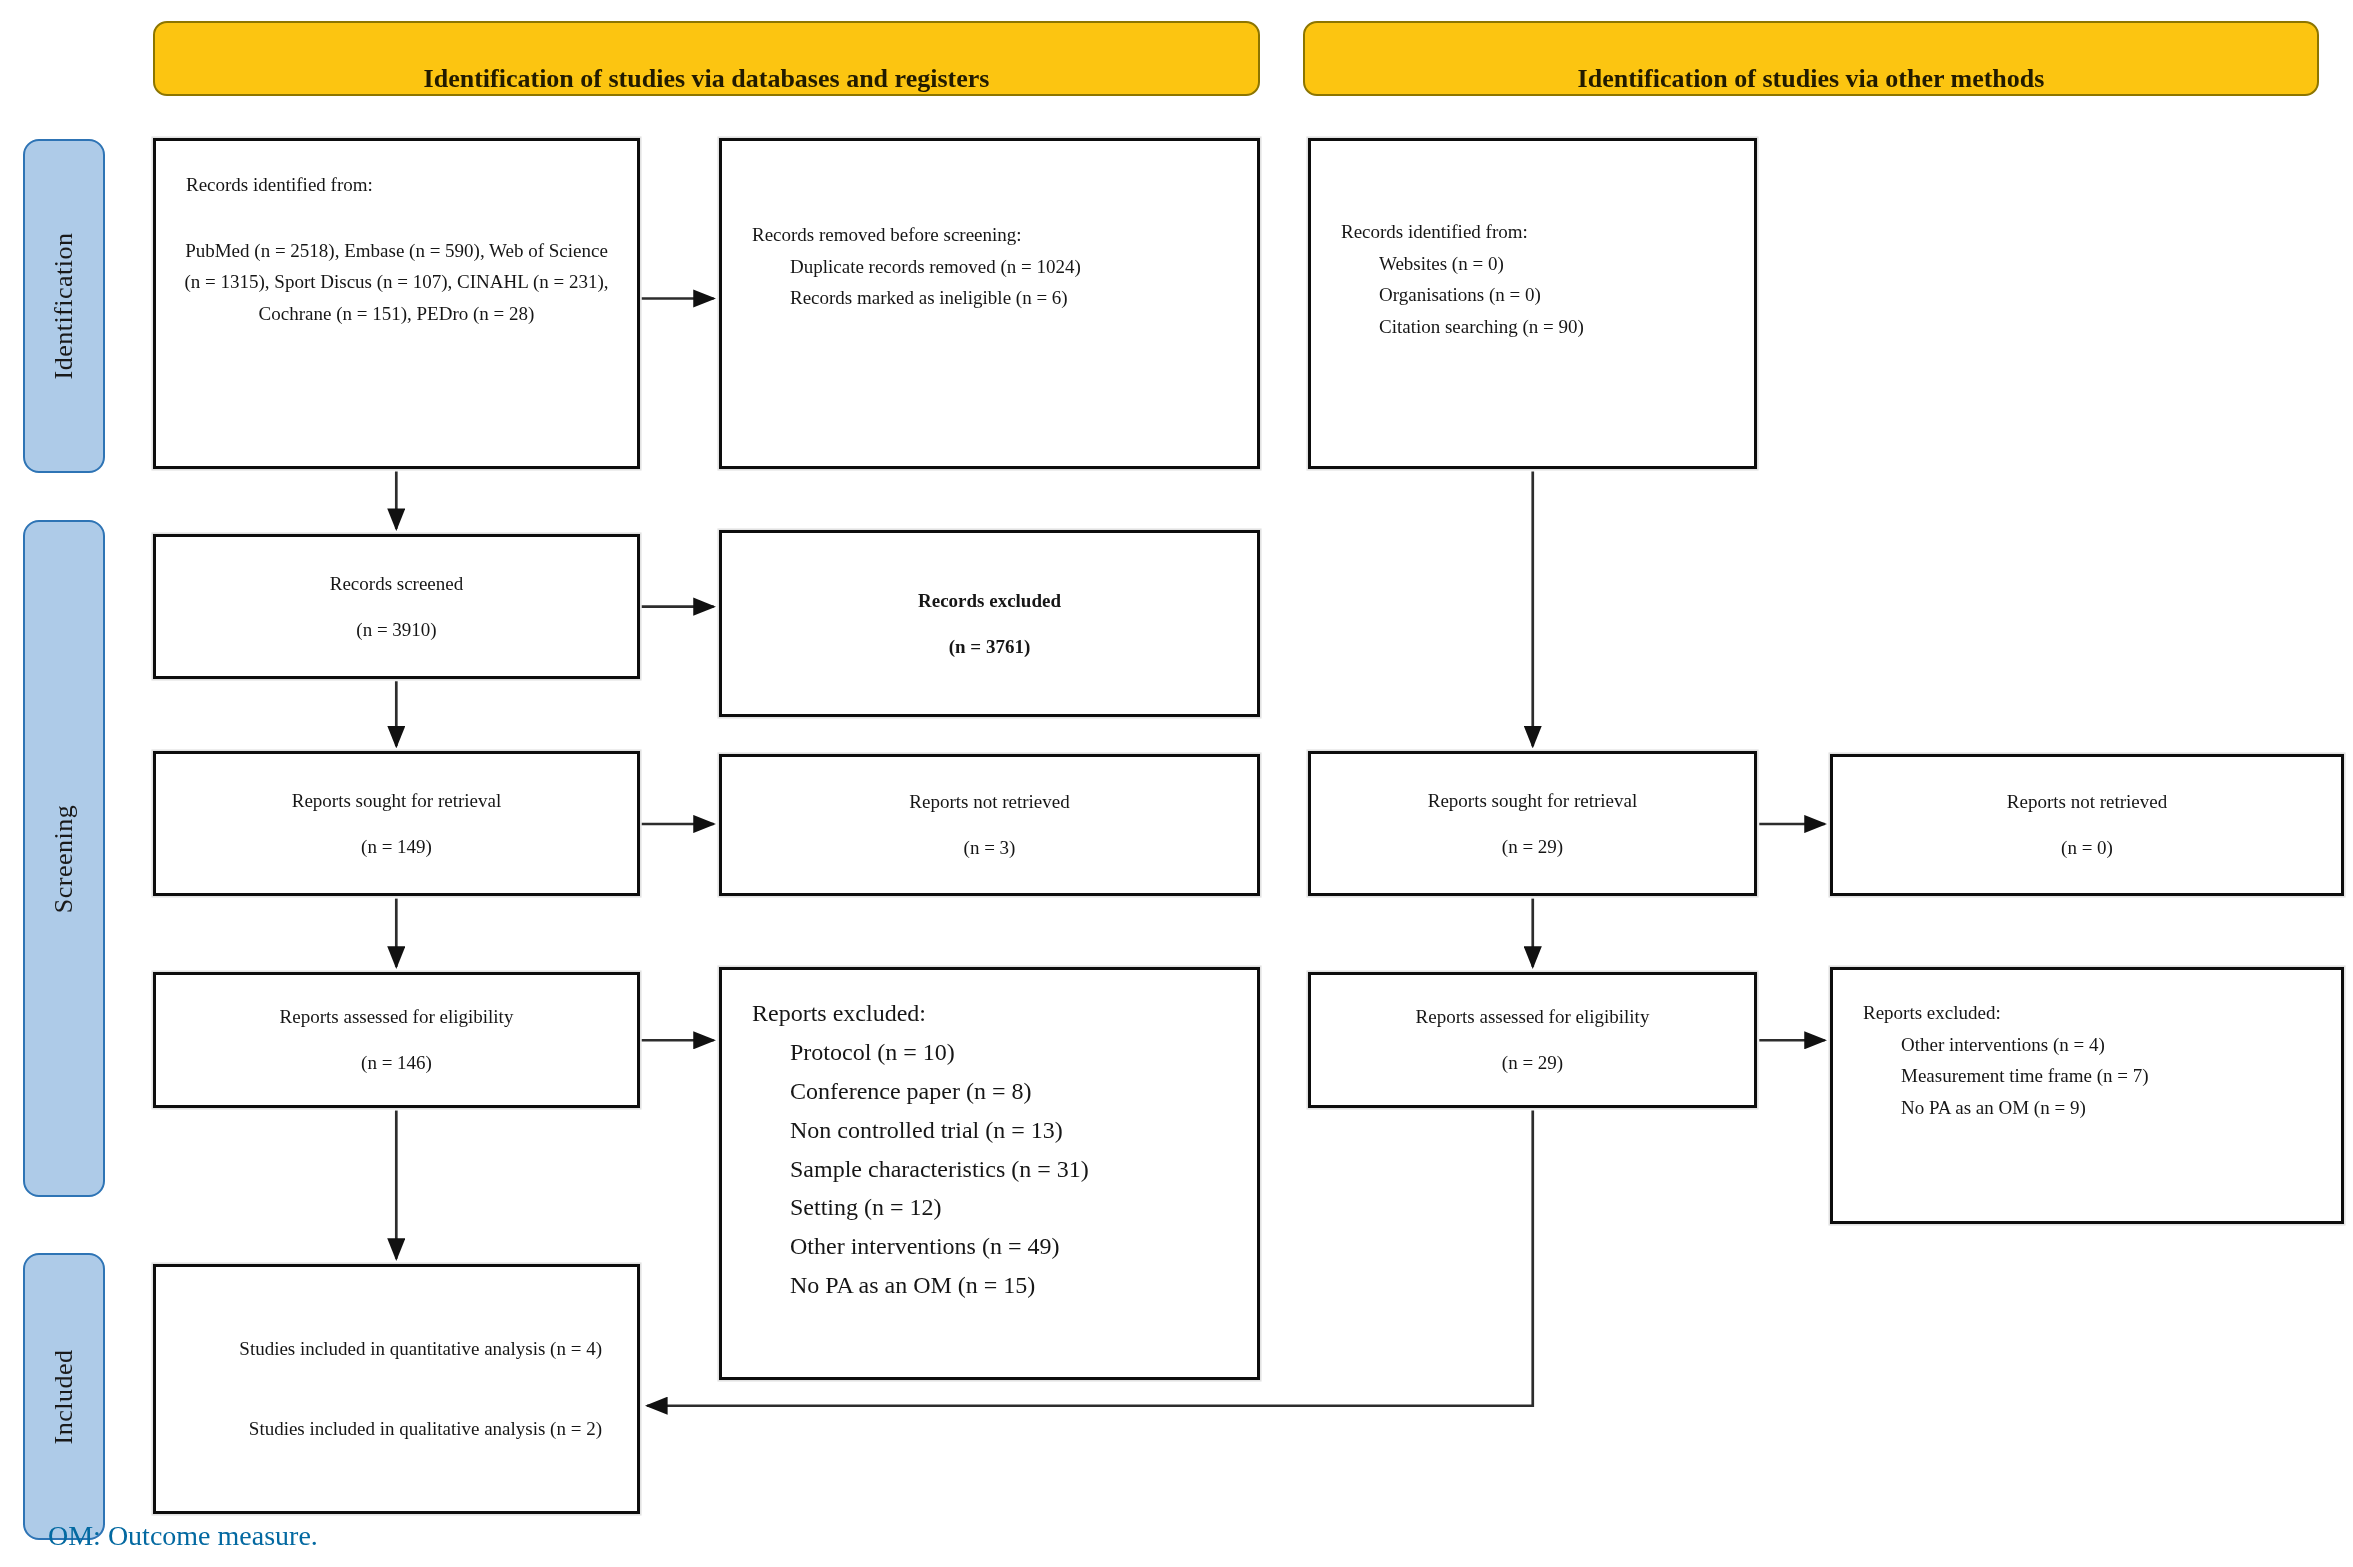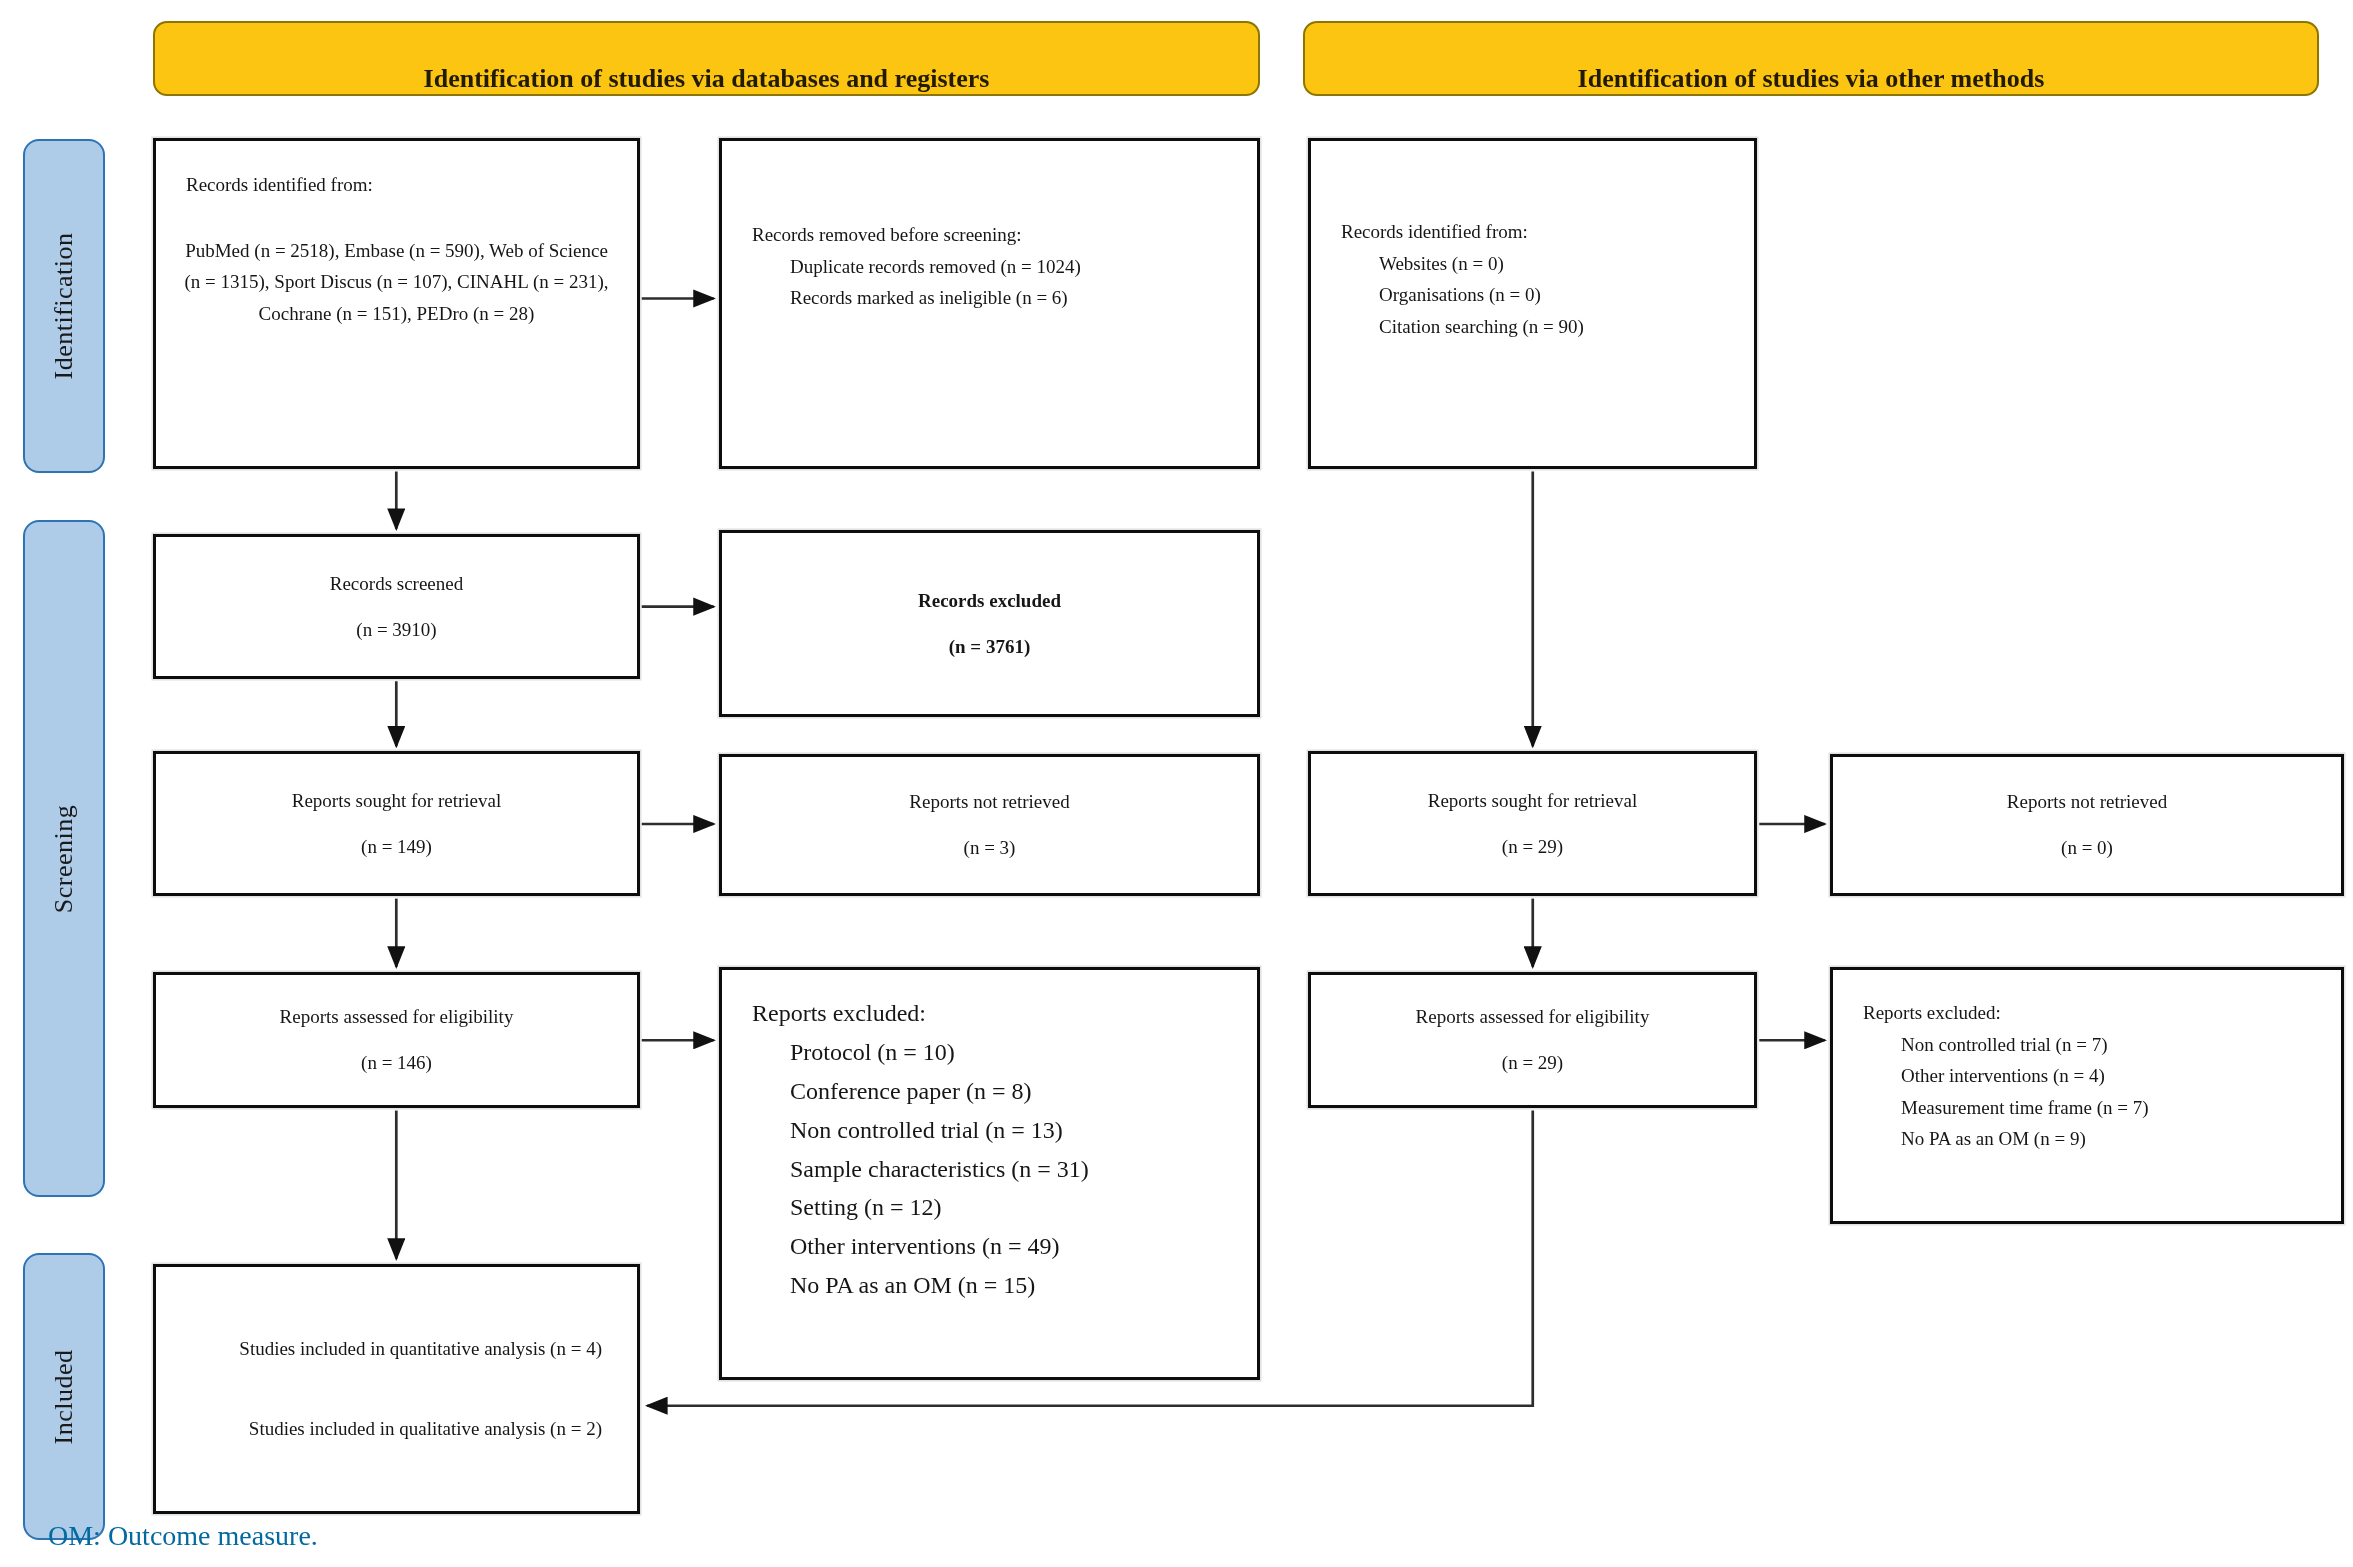--- a/index.html
+++ b/index.html
@@ -153,21 +153,20 @@
     <div>(n = 29)</div>
   </div>
 
   <div class="box center" id="box-notretrieved-other">
     <div>Reports not retrieved</div>
     <div>(n = 0)</div>
   </div>
 
   <div class="box" id="box-reports-excluded-other">
     <div class="box-title">Reports excluded:</div>
-    <div class="li">Non controlled trial (n = 7)</div>
     <div class="li">Other interventions (n = 4)</div>
     <div class="li">Measurement time frame (n = 7)</div>
     <div class="li">No PA as an OM (n = 9)</div>
   </div>
 
   <div class="note">OM: Outcome measure.</div>
 
   <svg class="wires" viewBox="0 0 4354 2900">
     <defs>
       <marker id="ah" viewBox="0 0 10 8" refX="9" refY="4" markerWidth="42" markerHeight="34" orient="auto" markerUnits="userSpaceOnUse">

